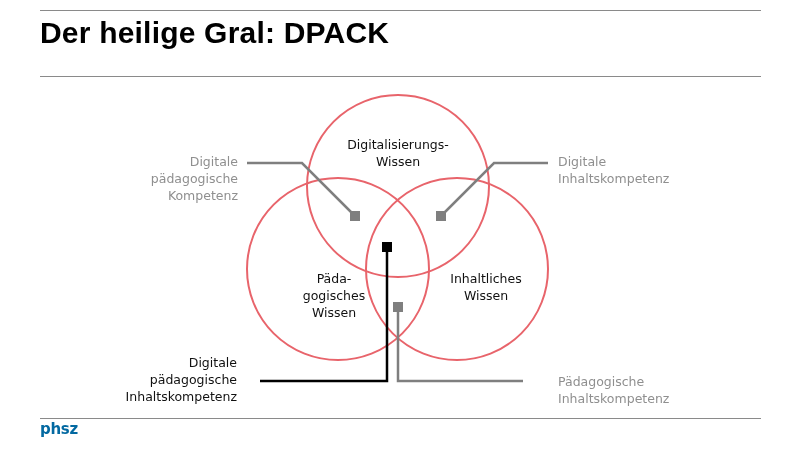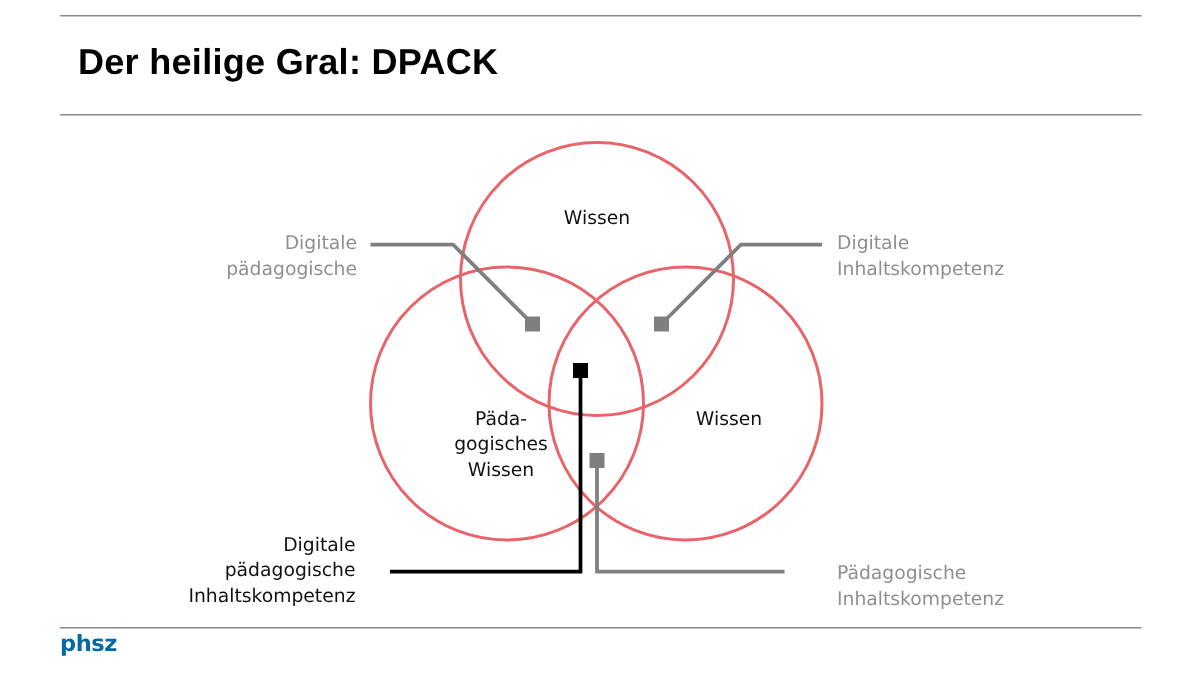--- a/index.html
+++ b/index.html
@@ -3,21 +3,21 @@
 <meta charset="utf-8">
 <style>
   html, body { margin: 0; padding: 0; }
   body {
     width: 800px; height: 450px; background: #ffffff; position: relative;
     overflow: hidden; font-family: "DejaVu Sans", sans-serif;
   }
   .rule { position: absolute; left: 40px; width: 721px; height: 1px; background: #8a8a8a; }
   .title {
     position: absolute; left: 40px; top: 16px; font-family: "Liberation Sans", sans-serif;
-    font-weight: bold; font-size: 24px; color: #000; letter-spacing: 0.2px; margin: 12px;
+    font-weight: bold; font-size: 30px; color: #000; letter-spacing: 0.2px; margin: 0;
   }
   .logo {
     position: absolute; left: 40px; top: 420px; font-family: "DejaVu Sans", sans-serif;
     font-weight: bold; font-size: 15px; color: #0369a1; letter-spacing: -0.3px;
   }
   svg.diagram { position: absolute; left: 0; top: 0; }
   .lbl { position: absolute; font-size: 12.5px; line-height: 17px; white-space: nowrap; }
   .lbl div { display: block; }
   .gray { color: #8f8f8f; }
   .dark { color: #111; }
@@ -44,34 +44,37 @@
   <rect x="436" y="211" width="10" height="10" fill="#7f7f7f"></rect>
 
   <polyline points="387,247 387,381 260,381" fill="none" stroke="#000000" stroke-width="2.5"></polyline>
   <rect x="382" y="242" width="10" height="10" fill="#000000"></rect>
 
   <polyline points="398,307 398,381 523,381" fill="none" stroke="#7f7f7f" stroke-width="2.5"></polyline>
   <rect x="393" y="302" width="10" height="10" fill="#7f7f7f"></rect>
 </svg>
 
 <div class="lbl dark center" style="left:338px; top:136px; width:120px;">
+  <div>Digitalisierungs-</div>
   <div>Wissen</div>
 </div>
 <div class="lbl dark center" style="left:294px; top:270px; width:80px;">
   <div>Päda-</div>
   <div>gogisches</div>
   <div>Wissen</div>
 </div>
 <div class="lbl dark center" style="left:436px; top:270px; width:100px;">
+  <div>Inhaltliches</div>
   <div>Wissen</div>
 </div>
 
 <div class="lbl gray right" style="left:118px; top:153px; width:120px;">
   <div>Digitale</div>
   <div>pädagogische</div>
+  <div>Kompetenz</div>
 </div>
 <div class="lbl gray" style="left:558px; top:153px;">
   <div>Digitale</div>
   <div>Inhaltskompetenz</div>
 </div>
 <div class="lbl dark right" style="left:97px; top:354px; width:140px;">
   <div>Digitale</div>
   <div>pädagogische</div>
   <div>Inhaltskompetenz</div>
 </div>

